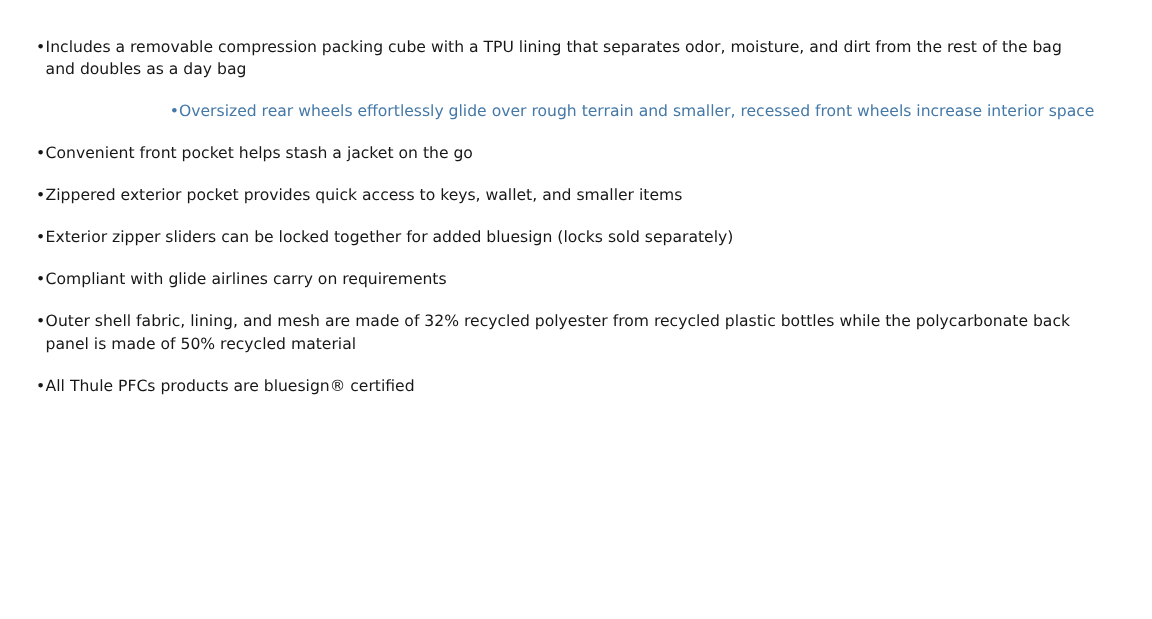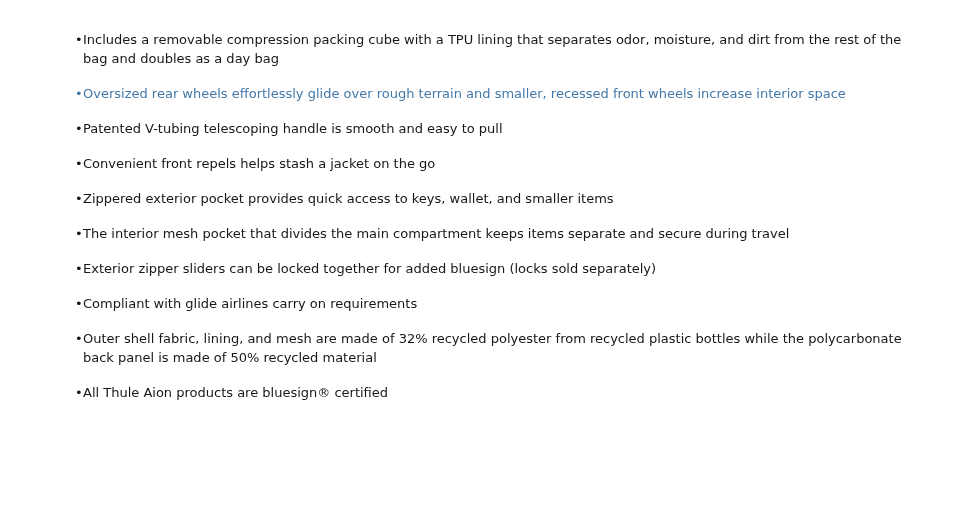--- a/index.html
+++ b/index.html
@@ -24,60 +24,54 @@
     padding: 30px 0 0 30px;
   }
   ul.feature-list {
     list-style: none;
     width: 882px;
   }
   ul.feature-list li {
     padding-left: 8px;
     text-indent: -8px;
     margin-bottom: 16px;
-    margin-left: 45px;
   }
   ul.feature-list li .marker {
     display: inline-block;
     width: 8px;
     text-indent: 0;
   }
   ul.feature-list li.highlight {
     color: var(--highlight);
+    text-align: right;
   }
 </style>
 </head>
 <body>
 
 <div class="content">
   <ul class="feature-list">
     <li>
       <span class="marker">•</span><span>Includes a removable compression packing cube with a TPU lining that separates odor, moisture, and dirt from the rest of the bag and doubles as a day bag</span>
     </li>
     <li class="highlight">
       <span class="marker">•</span><span>Oversized rear wheels effortlessly glide over rough terrain and smaller, recessed front wheels increase interior space</span>
     </li>
     <li>
-      <span class="marker">•</span><span>Patented V-tubing telescoping handle is smooth and easy to pull</span>
-    </li>
-    <li>
-      <span class="marker">•</span><span>Convenient front repels helps stash a jacket on the go</span>
+      <span class="marker">•</span><span>Convenient front pocket helps stash a jacket on the go</span>
     </li>
     <li>
       <span class="marker">•</span><span>Zippered exterior pocket provides quick access to keys, wallet, and smaller items</span>
-    </li>
-    <li>
-      <span class="marker">•</span><span>The interior mesh pocket that divides the main compartment keeps items separate and secure during travel</span>
     </li>
     <li>
       <span class="marker">•</span><span>Exterior zipper sliders can be locked together for added bluesign (locks sold separately)</span>
     </li>
     <li>
       <span class="marker">•</span><span>Compliant with glide airlines carry on requirements</span>
     </li>
     <li>
       <span class="marker">•</span><span>Outer shell fabric, lining, and mesh are made of 32% recycled polyester from recycled plastic bottles while the polycarbonate back panel is made of 50% recycled material</span>
     </li>
     <li>
-      <span class="marker">•</span><span>All Thule Aion products are bluesign® certified</span>
+      <span class="marker">•</span><span>All Thule PFCs products are bluesign® certified</span>
     </li>
   </ul>
 </div>
 
 </body></html>

